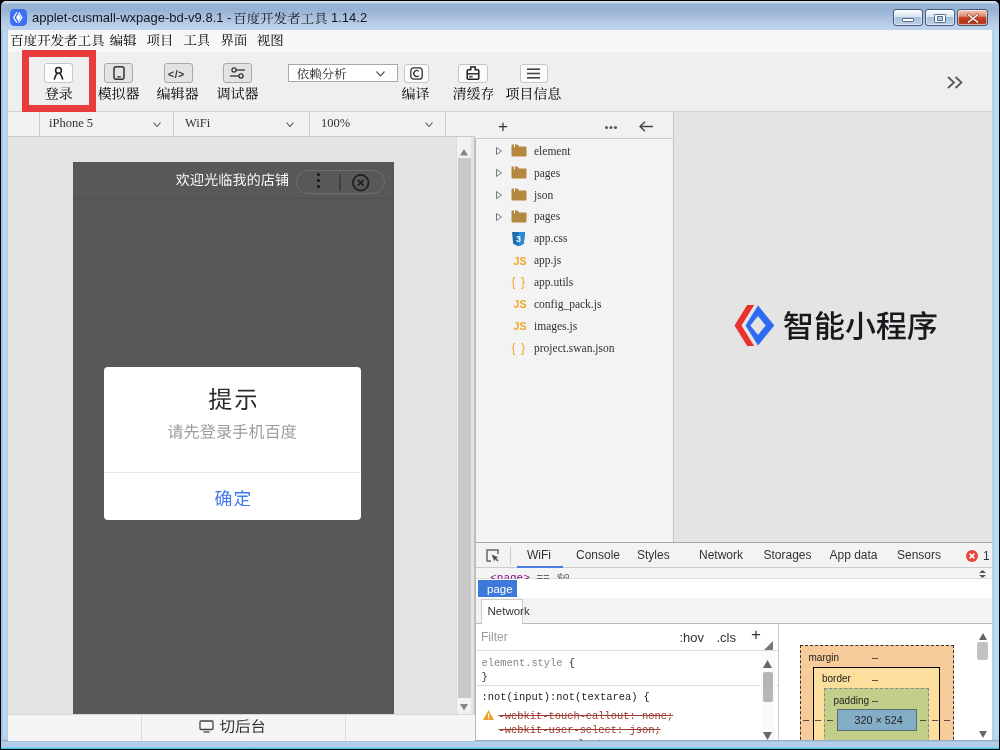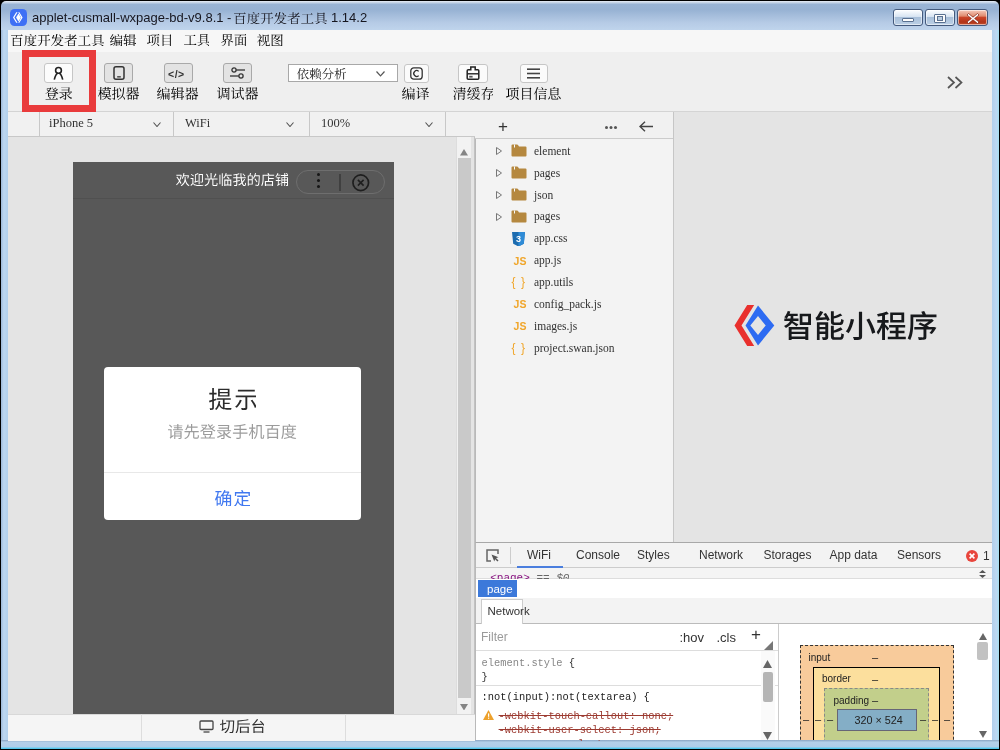--- a/index.html
+++ b/index.html
@@ -313,21 +313,21 @@
 <svg class="a" style="left:763px;top:660px" width="9" height="8" viewBox="0 0 8 7">
     <path d="M4 0 L8 7 L0 7 Z" fill="#666"></path>
   </svg>
 <svg class="a" style="left:763px;top:732px" width="9" height="8" viewBox="0 0 8 7">
     <path d="M4 7 L8 0 L0 0 Z" fill="#666"></path>
   </svg>
 <div style="position:absolute;left:762.5px;top:671.5px;width:10.5px;height:30px;background:#b5b5b5;border-radius:2px;"></div>
 <div style="position:absolute;left:778px;top:623.5px;width:1px;height:116.5px;background:#ccc;"></div>
 <div class="a" style="left:779px;top:623.5px;width:213px;height:116.8px;background:#fff;overflow:hidden">
     <div style="position:absolute;left:20.5px;top:21.5px;width:154px;height:110px;background:#f8cb9b;border:1px dashed #333;"></div>
-    <div style="position:absolute;left:29.5px;top:29px;font-family:&quot;Liberation Sans&quot;,sans-serif;font-size:10px;color:#222;white-space:nowrap;line-height:1">input</div>
+    <div style="position:absolute;left:29.5px;top:29px;font-family:&quot;Liberation Sans&quot;,sans-serif;font-size:10px;color:#222;white-space:nowrap;line-height:1">margin</div>
     <div style="position:absolute;left:93px;top:28px;font-family:&quot;Liberation Sans&quot;,sans-serif;font-size:11px;color:#222;white-space:nowrap;line-height:1">–</div>
     <div style="position:absolute;left:33.5px;top:43px;width:127.5px;height:90px;background:#fcdf9d;border:1px solid #000;"></div>
     <div style="position:absolute;left:43px;top:50.5px;font-family:&quot;Liberation Sans&quot;,sans-serif;font-size:10px;color:#222;white-space:nowrap;line-height:1">border</div>
     <div style="position:absolute;left:93px;top:50px;font-family:&quot;Liberation Sans&quot;,sans-serif;font-size:11px;color:#222;white-space:nowrap;line-height:1">–</div>
     <div style="position:absolute;left:45px;top:64.5px;width:104.5px;height:70px;background:#c2cf8b;border:1px dashed #888;"></div>
     <div style="position:absolute;left:54.5px;top:72px;font-family:&quot;Liberation Sans&quot;,sans-serif;font-size:10px;color:#222;white-space:nowrap;line-height:1">padding</div>
     <div style="position:absolute;left:93px;top:71.5px;font-family:&quot;Liberation Sans&quot;,sans-serif;font-size:11px;color:#222;white-space:nowrap;line-height:1">–</div>
     <div style="position:absolute;left:58px;top:85.5px;width:79.5px;height:21.5px;background:#84aec6;border:1px solid #667;"></div>
     <div style="position:absolute;left:75.5px;top:91.5px;font-family:&quot;Liberation Sans&quot;,sans-serif;font-size:10.8px;color:#222;white-space:nowrap;line-height:1">320 × 524</div>
     <div style="position:absolute;left:24px;top:90.5px;font-family:&quot;Liberation Sans&quot;,sans-serif;font-size:11px;color:#222;white-space:nowrap;line-height:1">–</div>

